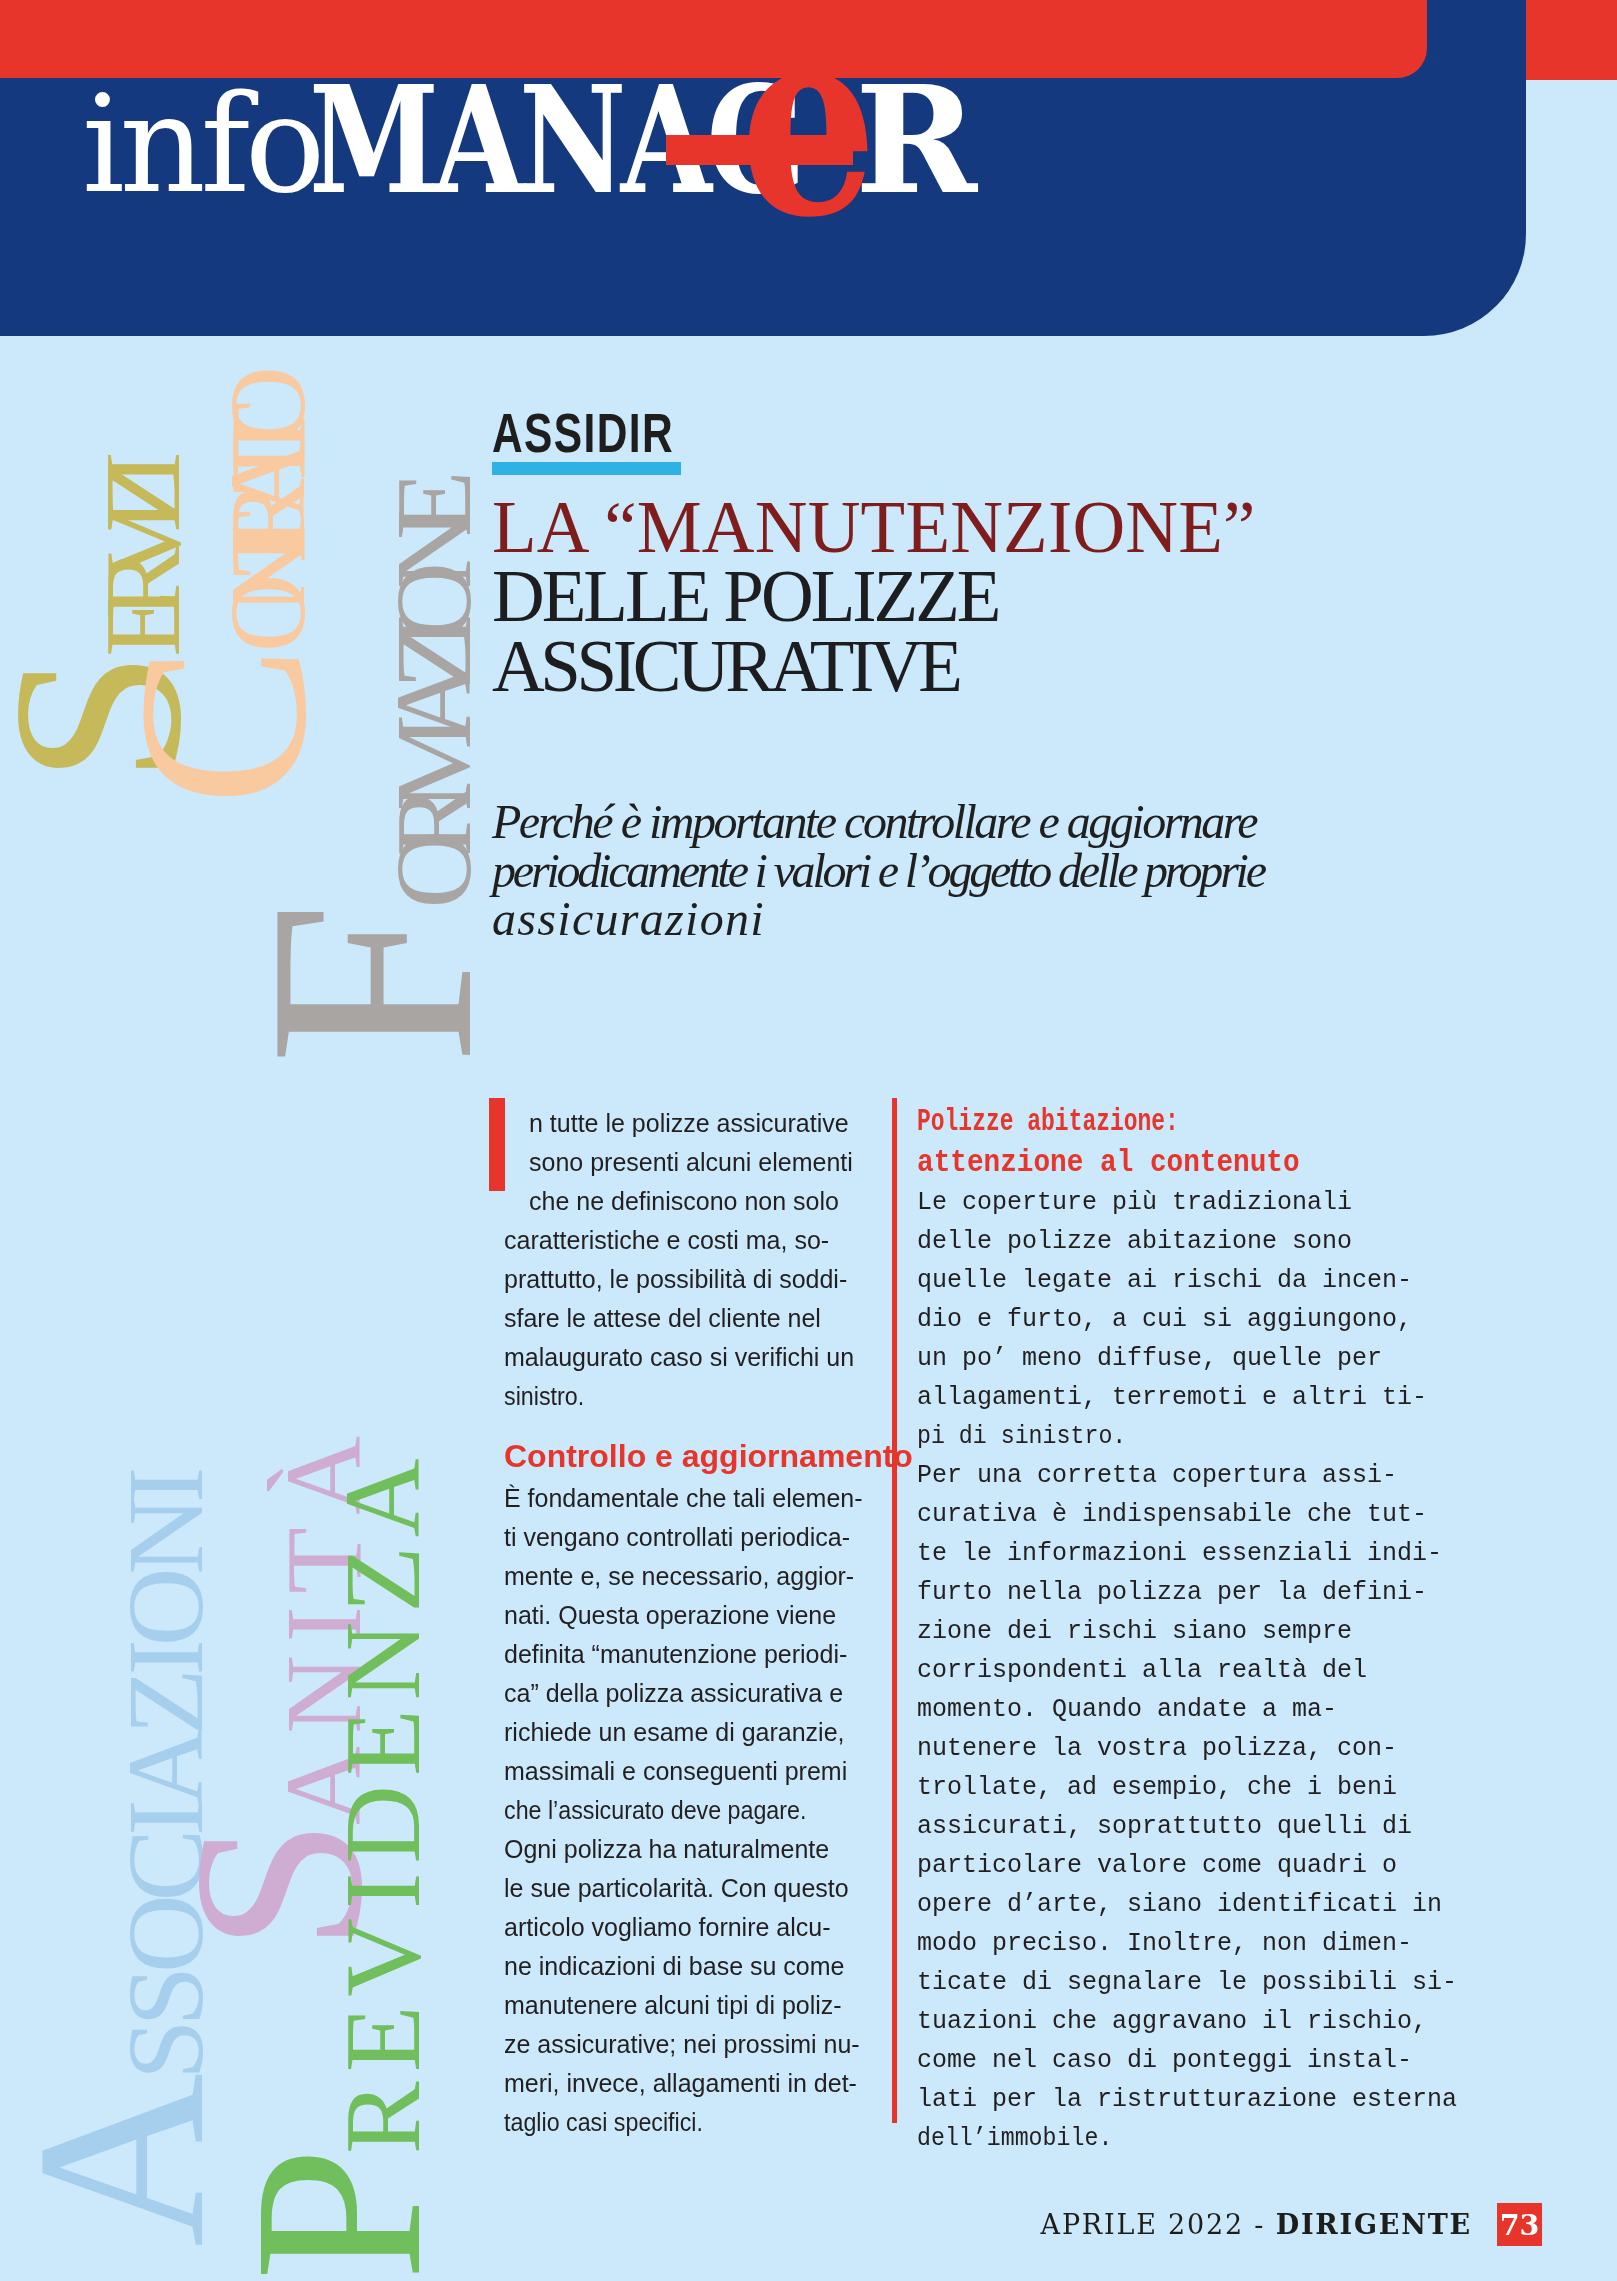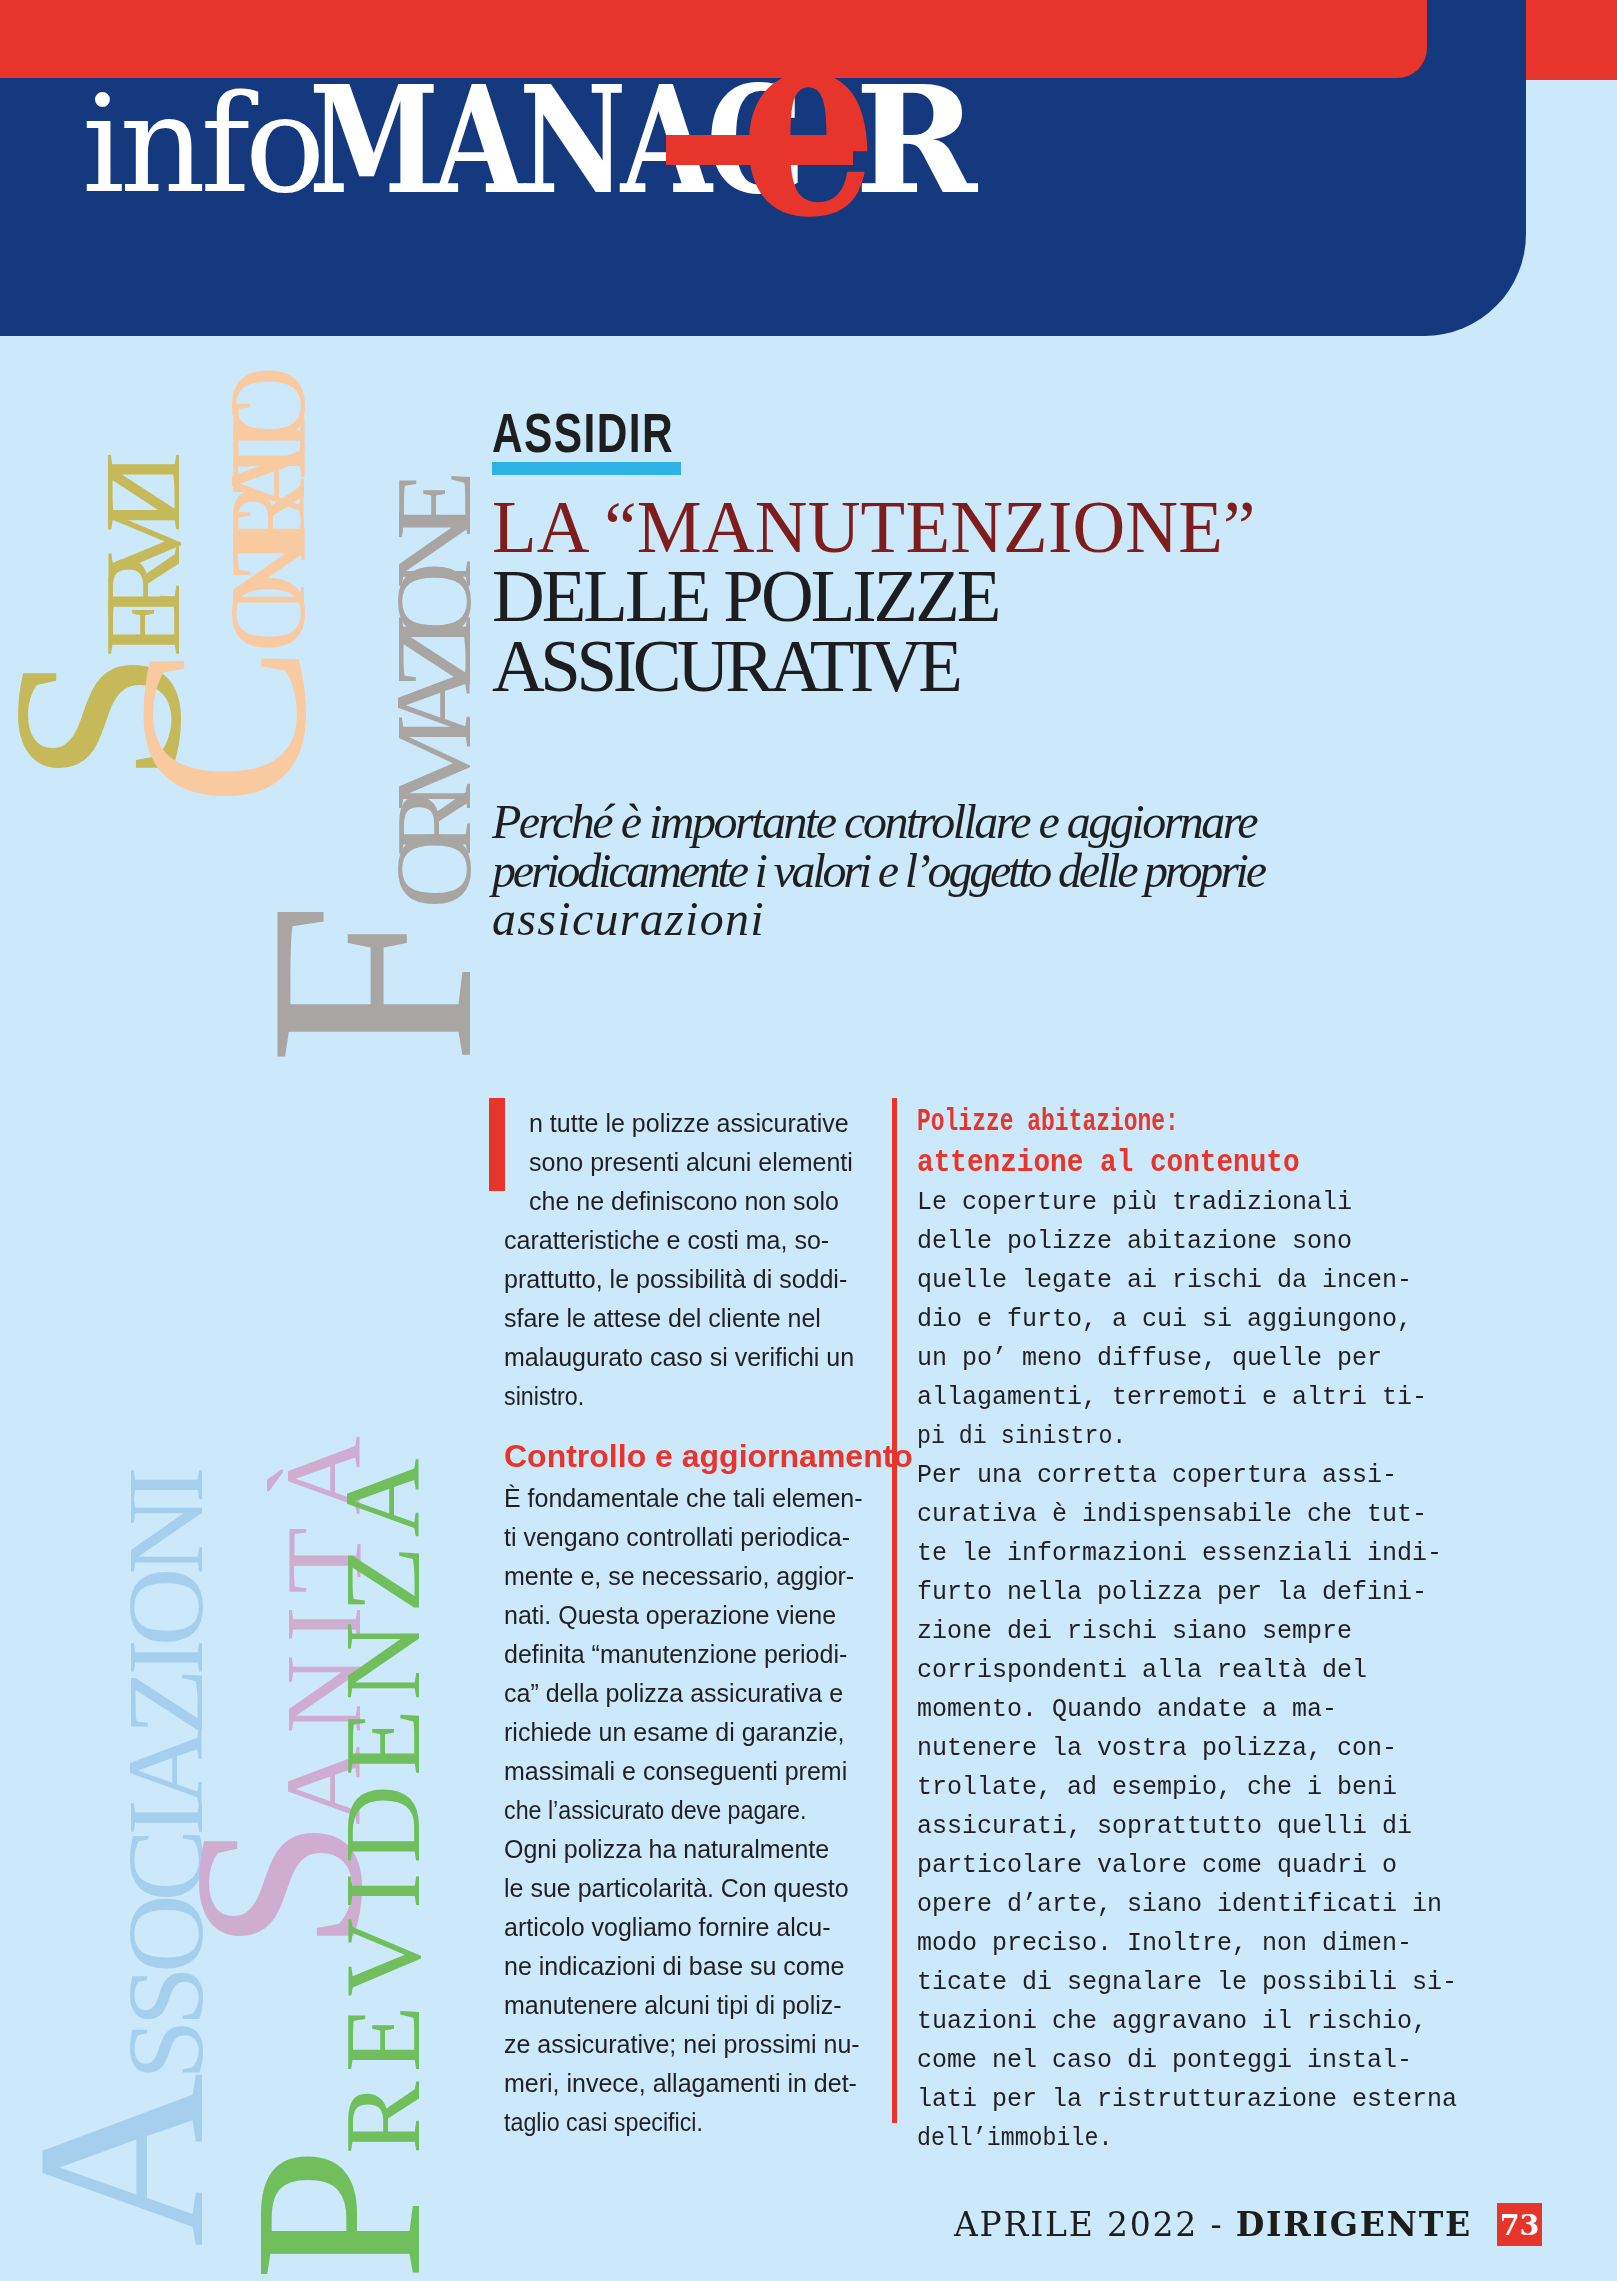--- a/index.html
+++ b/index.html
@@ -56,21 +56,21 @@
   .bline.ind{margin-left:25px;}
   .bheading{height:43px;line-height:41px;font-size:32px;font-weight:700;color:#e8352c;
             white-space:nowrap;transform-origin:0 50%;}
   .col1 .bheading{margin-top:19.6px;}
   .hl{height:41px;line-height:41px;}
   .drop-bar{position:absolute;left:489px;top:1098px;width:16px;height:93px;background:#e8352c;
             color:transparent;overflow:hidden;z-index:5;font-size:9px;}
   .divider{position:absolute;left:892px;top:1098px;width:4.5px;height:1025px;background:#e8352c;z-index:4;}
 
   
-  .footer{position:absolute;right:145px;top:2205px;font-family:"DejaVu Serif",serif;font-size:33px;
+  .footer{position:absolute;right:145px;top:2205px;font-family:"DejaVu Serif",serif;font-size:27px;
           line-height:39px;letter-spacing:1.8px;color:#1d1d1b;white-space:nowrap;transform-origin:100% 50%;z-index:4;}
   .footer .bold{font-weight:700;}
   .badge{position:absolute;left:1497px;top:2203px;width:45px;height:43px;background:#e8352c;
          display:flex;align-items:center;justify-content:center;z-index:4;
          font-family:"DejaVu Serif",serif;font-weight:700;font-size:28.5px;color:#ffffff;}
 </style>
 </head>
 <body>
 
 <div class="page">

